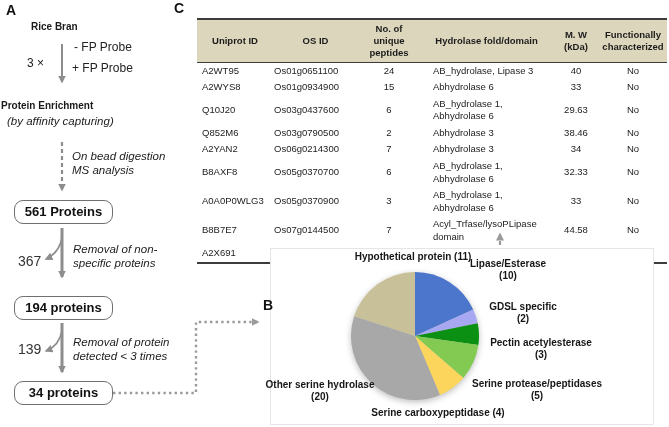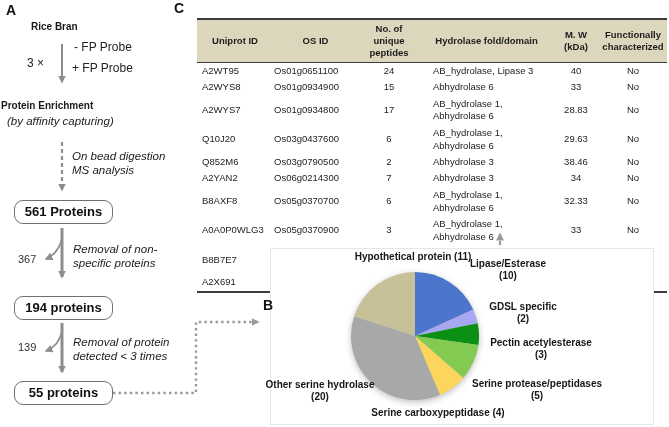--- a/index.html
+++ b/index.html
@@ -1,21 +1,21 @@
 <!DOCTYPE html>
 <html><head>
 <meta charset="utf-8">
 <style>
   html,body{margin:0;padding:0;background:#fff;}
   .canvas{position:relative;width:669px;height:427px;background:#fff;overflow:hidden;
           font-family:"Liberation Sans",sans-serif;color:#1a1a1a;}
   .plabel{position:absolute;font-weight:bold;font-size:14px;color:#111;}
   .bold13{position:absolute;font-weight:bold;font-size:10px;white-space:nowrap;}
   .txt12{position:absolute;font-size:12px;white-space:nowrap;color:#222;}
-  .txt11{position:absolute;font-size:11px;white-space:nowrap;color:#333;}
+  .txt11{position:absolute;font-size:14px;white-space:nowrap;color:#333;}
   .ital12{position:absolute;font-size:11.5px;font-style:italic;white-space:nowrap;color:#222;}
   .flowbox{position:absolute;width:97px;height:22px;line-height:22px;text-align:center;
            border:1.5px solid #707070;border-radius:9px;font-weight:bold;font-size:13px;
            background:#fff;color:#111;}
   svg.connectors{position:absolute;left:0;top:0;width:669px;height:427px;pointer-events:none;}
   
   table.ptable{position:absolute;left:197px;top:18px;width:470px;border-collapse:collapse;
                table-layout:fixed;font-size:9.5px;color:#222;}
   table.ptable th{background:#DCD6BC;font-weight:bold;text-align:center;vertical-align:middle;
                   padding:3px 1px;border-top:2px solid #3c3c3c;border-bottom:1.5px solid #3c3c3c;
@@ -80,21 +80,21 @@
   <div class="ital12" style="left:72px;top:150px;">On bead digestion</div>
   <div class="ital12" style="left:72px;top:164px;">MS analysis</div>
   <div class="flowbox" style="left:14px;top:200px;">561 Proteins</div>
   <div class="txt11" style="left:18px;top:253px;">367</div>
   <div class="ital12" style="left:73px;top:243px;">Removal of non-</div>
   <div class="ital12" style="left:73px;top:257px;">specific proteins</div>
   <div class="flowbox" style="left:14px;top:296px;">194 proteins</div>
   <div class="txt11" style="left:18px;top:341px;">139</div>
   <div class="ital12" style="left:73px;top:336px;">Removal of protein</div>
   <div class="ital12" style="left:73px;top:350px;">detected &lt; 3 times</div>
-  <div class="flowbox" style="left:14px;top:381px;">55 proteins</div>
+  <div class="flowbox" style="left:14px;top:381px;">34 proteins</div>
 
   <div class="plabel" style="left:174px;top:0px;">C</div>
   <table class="ptable">
     <colgroup>
       <col style="width:76px">
         <col style="width:85px">
         <col style="width:62px">
       <col style="width:133px">
         <col style="width:46px">
         <col style="width:68px">
@@ -120,28 +120,20 @@
         </tr>
         <tr>
           <td>A2WYS8</td>
           <td>Os01g0934900</td>
           <td>15</td>
           <td>Abhydrolase 6</td>
           <td>33</td>
           <td>No</td>
         </tr>
         <tr>
-          <td>A2WYS7</td>
-          <td>Os01g0934800</td>
-          <td>17</td>
-          <td>AB_hydrolase 1,  Abhydrolase 6</td>
-          <td>28.83</td>
-          <td>No</td>
-        </tr>
-        <tr>
           <td>Q10J20</td>
           <td>Os03g0437600</td>
           <td>6</td>
           <td>AB_hydrolase 1,  Abhydrolase 6</td>
           <td>29.63</td>
           <td>No</td>
         </tr>
         <tr>
           <td>Q852M6</td>
           <td>Os03g0790500</td>

